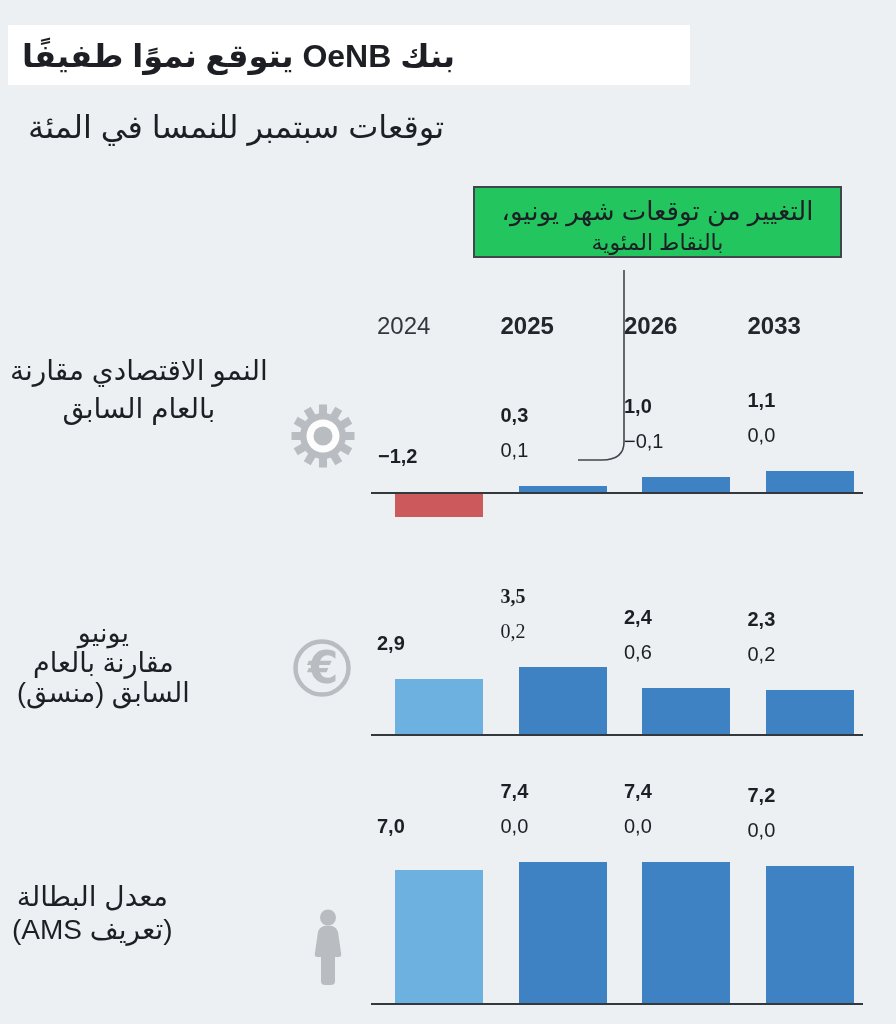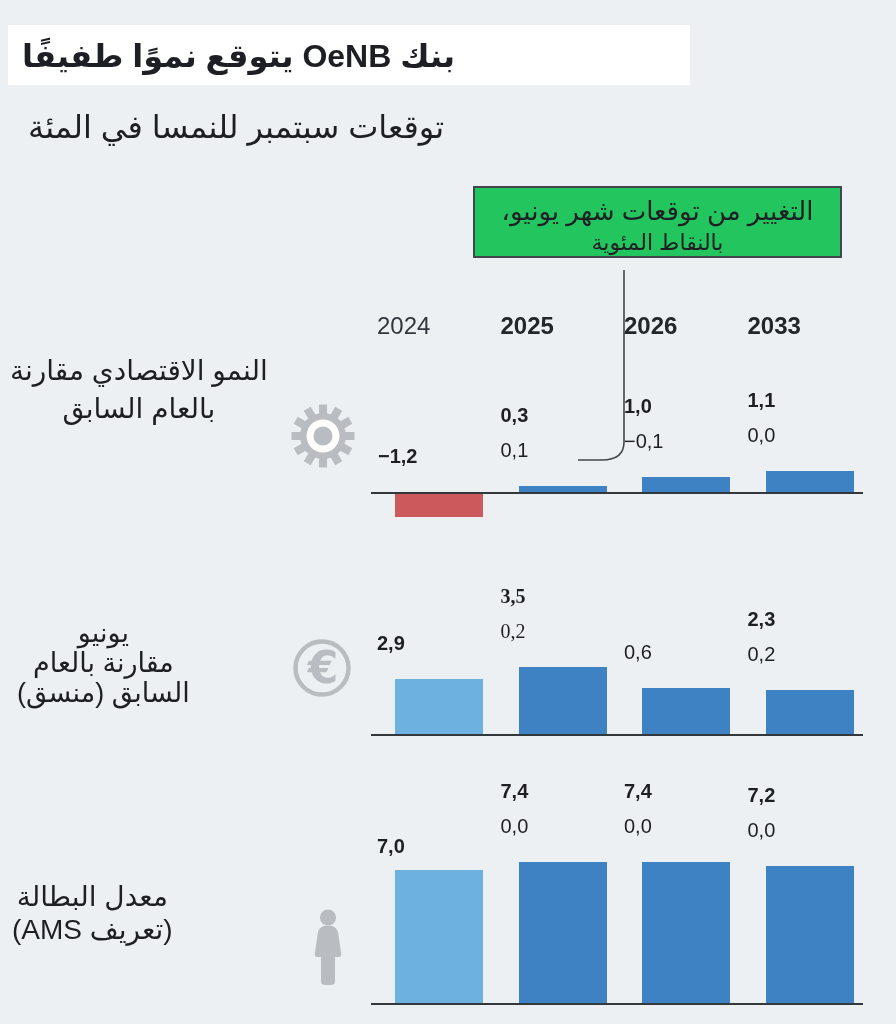--- a/index.html
+++ b/index.html
@@ -139,30 +139,31 @@
       <div class="val-block" style="left: 377px; width: 124px; bottom: 371px;">
         <span class="val-main">2,9</span>
       </div>
       <div class="bar" style="left: 518.5px; width: 88px; height: 67px; background: rgb(62, 130, 195); top: 659px;"></div>
       <div class="val-block" style="left: 500.5px; width: 124px; bottom: 383px; font-family: Liberation Serif, serif;">
         <span class="val-main">3,5</span>
         <span class="val-change">0,2</span>
       </div>
       <div class="bar" style="left: 642px; width: 88px; height: 46px; background: rgb(62, 130, 195); top: 680px;"></div>
       <div class="val-block" style="left: 624px; width: 124px; bottom: 362px;">
+        <span class="val-main">2,4</span>
         <span class="val-change">0,6</span>
       </div>
       <div class="bar" style="left: 765.5px; width: 88px; height: 44px; background: rgb(62, 130, 195); top: 682px;"></div>
       <div class="val-block" style="left: 747.5px; width: 124px; bottom: 360px;">
         <span class="val-main">2,3</span>
         <span class="val-change">0,2</span>
       </div>
       <div class="baseline" style="left: 371px; top: 726px; width: 492px;"></div>
       <div class="bar" style="left: 395px; width: 88px; height: 133px; background: rgb(108, 177, 224); top: 862px;"></div>
-      <div class="val-block" style="left: 377px; width: 124px; bottom: 168px;">
+      <div class="val-block" style="left: 377px; width: 124px; bottom: 188px;">
         <span class="val-main">7,0</span>
       </div>
       <div class="bar" style="left: 518.5px; width: 88px; height: 141px; background: rgb(62, 130, 195); top: 854px;"></div>
       <div class="val-block" style="left: 500.5px; width: 124px; bottom: 188px;">
         <span class="val-main">7,4</span>
         <span class="val-change">0,0</span>
       </div>
       <div class="bar" style="left: 642px; width: 88px; height: 141px; background: rgb(62, 130, 195); top: 854px;"></div>
       <div class="val-block" style="left: 624px; width: 124px; bottom: 188px;">
         <span class="val-main">7,4</span>

